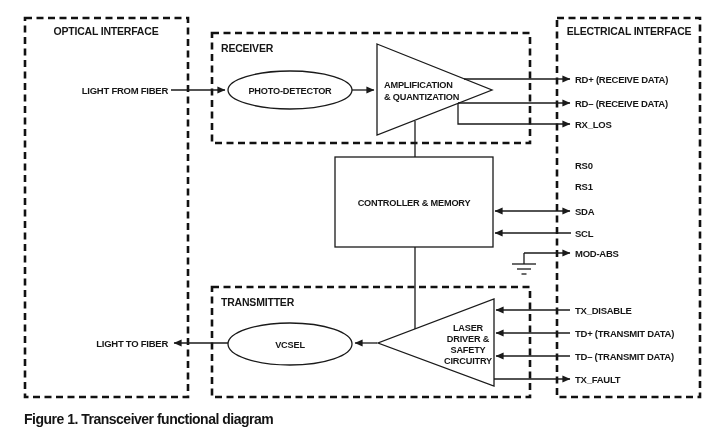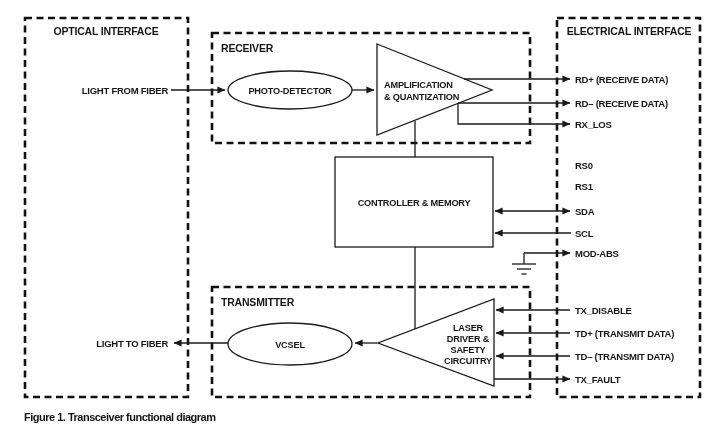--- a/index.html
+++ b/index.html
@@ -25,21 +25,21 @@
   .dashedbox {
     stroke: #111111;
     stroke-width: 2.6;
     stroke-dasharray: 7 4.5;
     fill: none;
   }
   .caption {
     position: absolute;
     left: 24px;
     top: 411px;
-    font-size: 11px;
+    font-size: 14px;
     font-weight: bold;
     letter-spacing: -0.5px;
     color: #141414;
   }
 </style>
 </head>
 <body>
 
 <div class="page">
 

